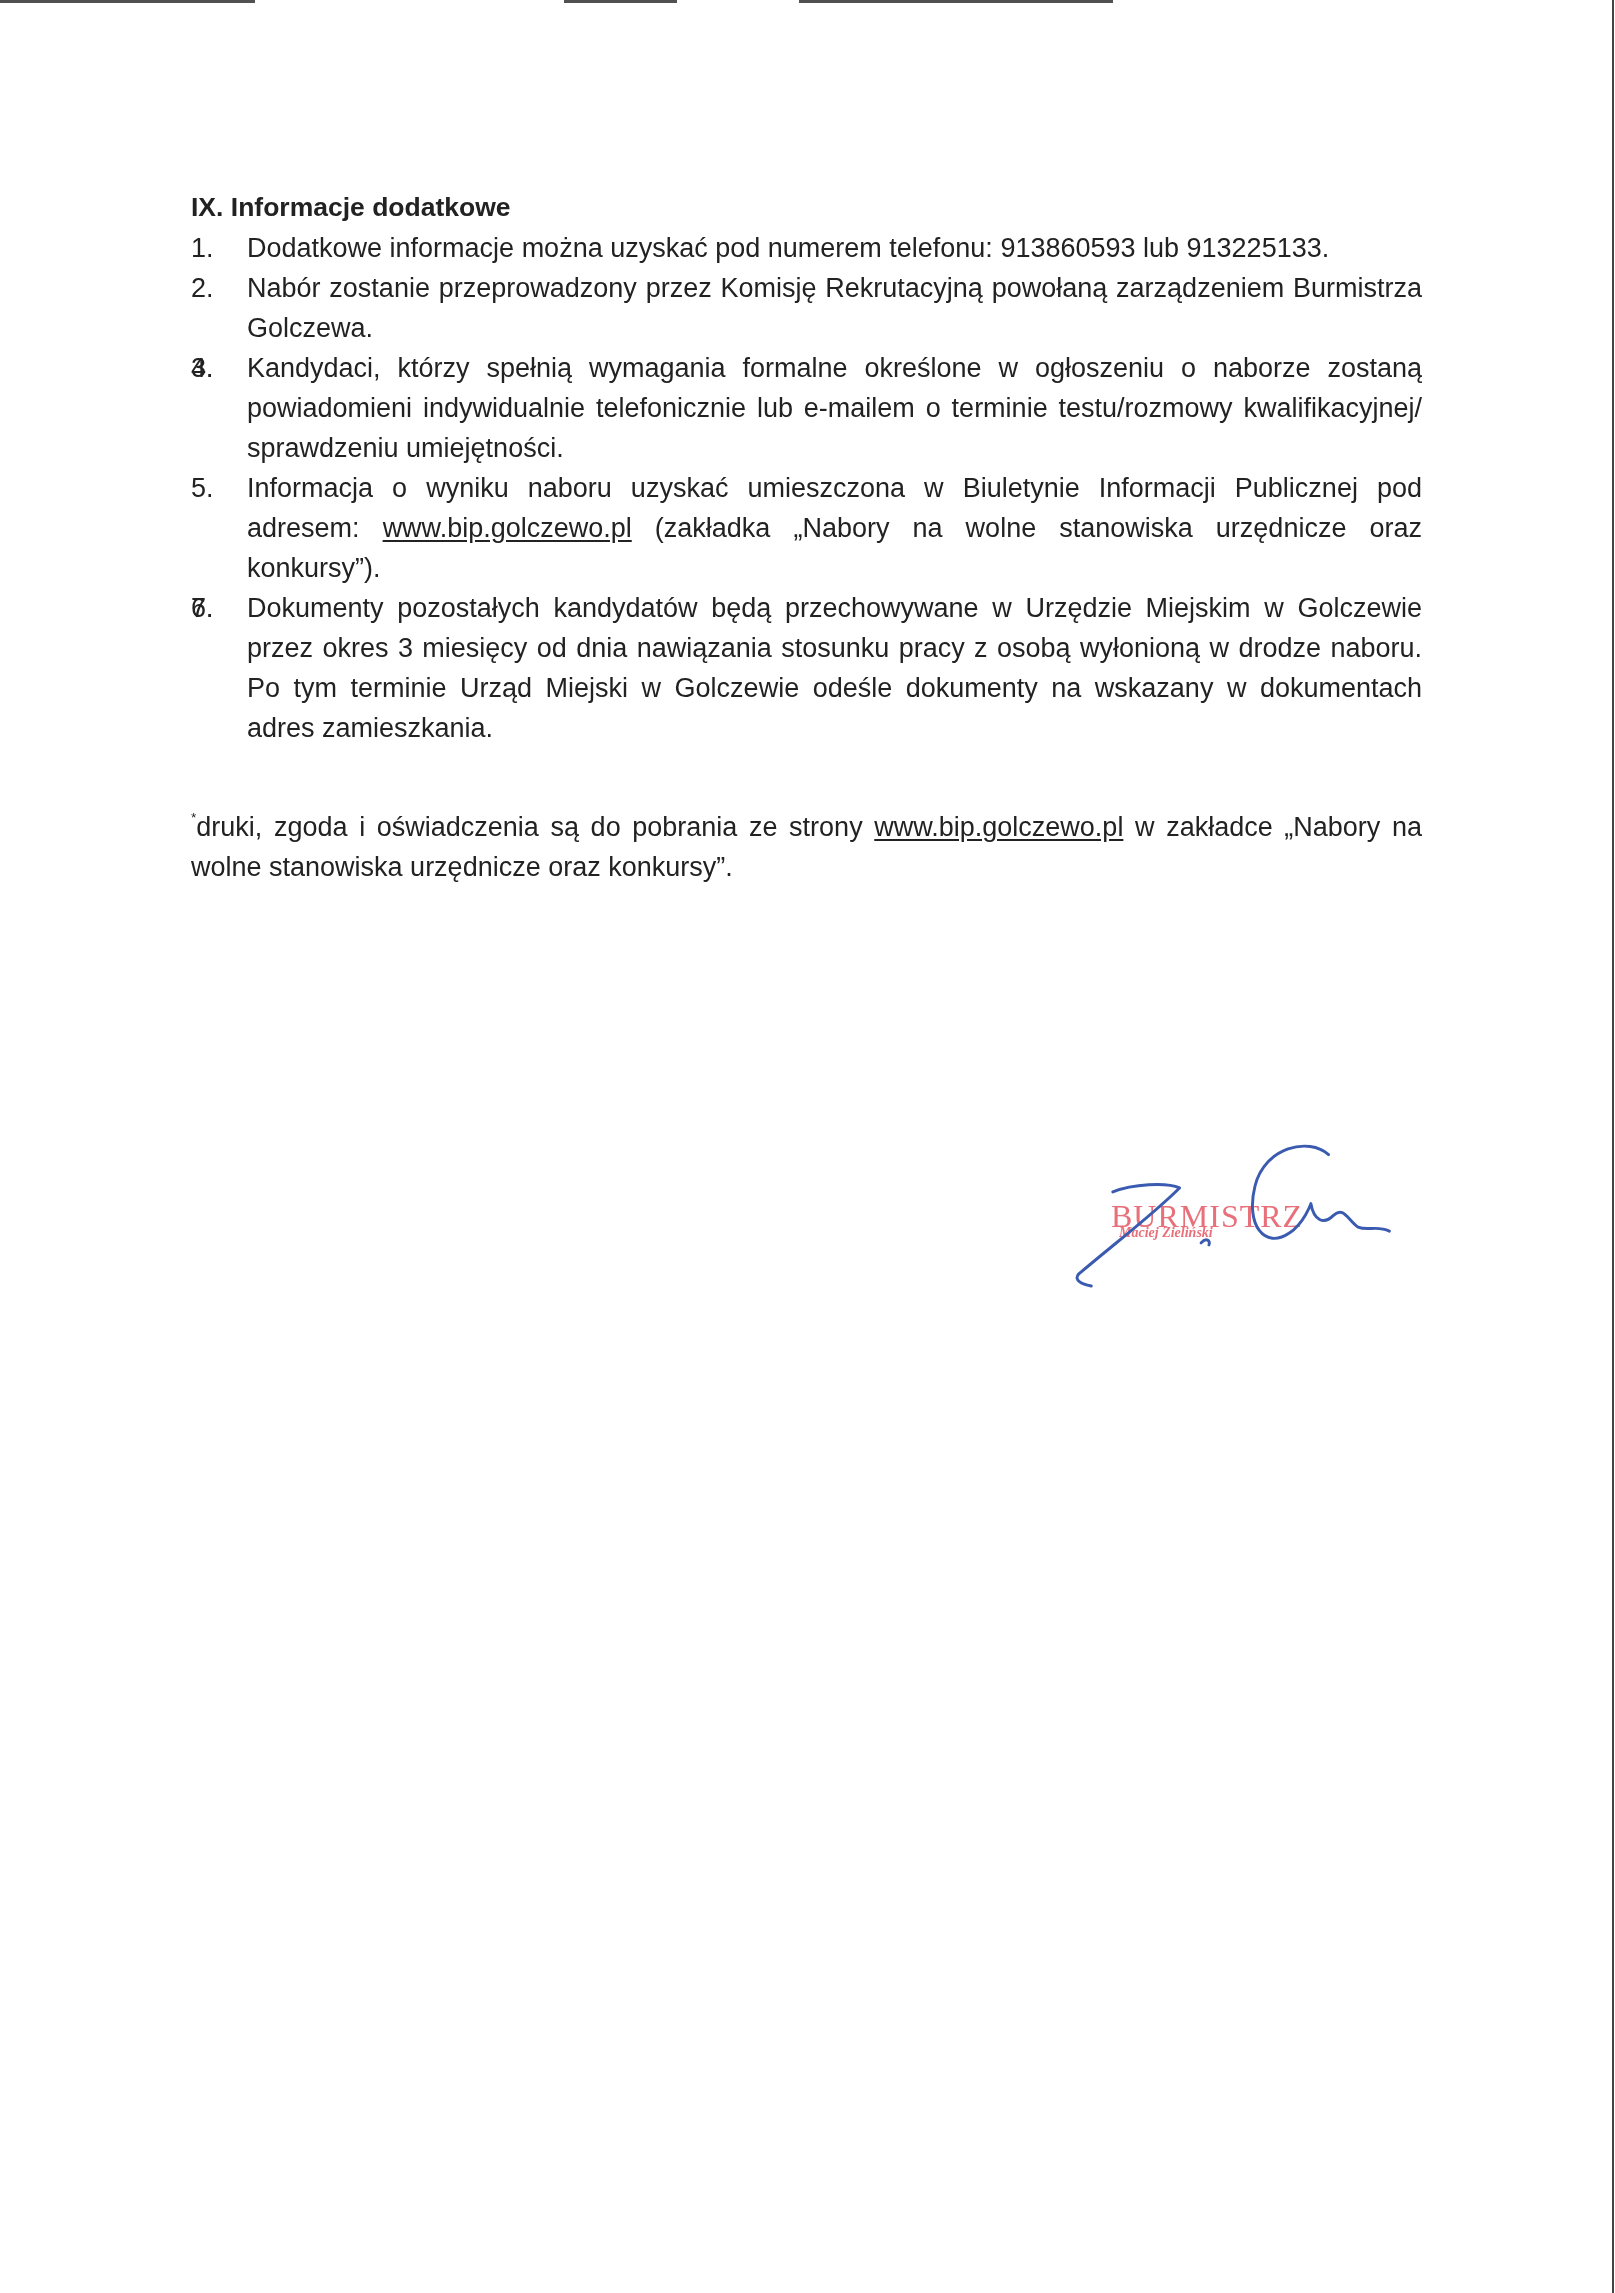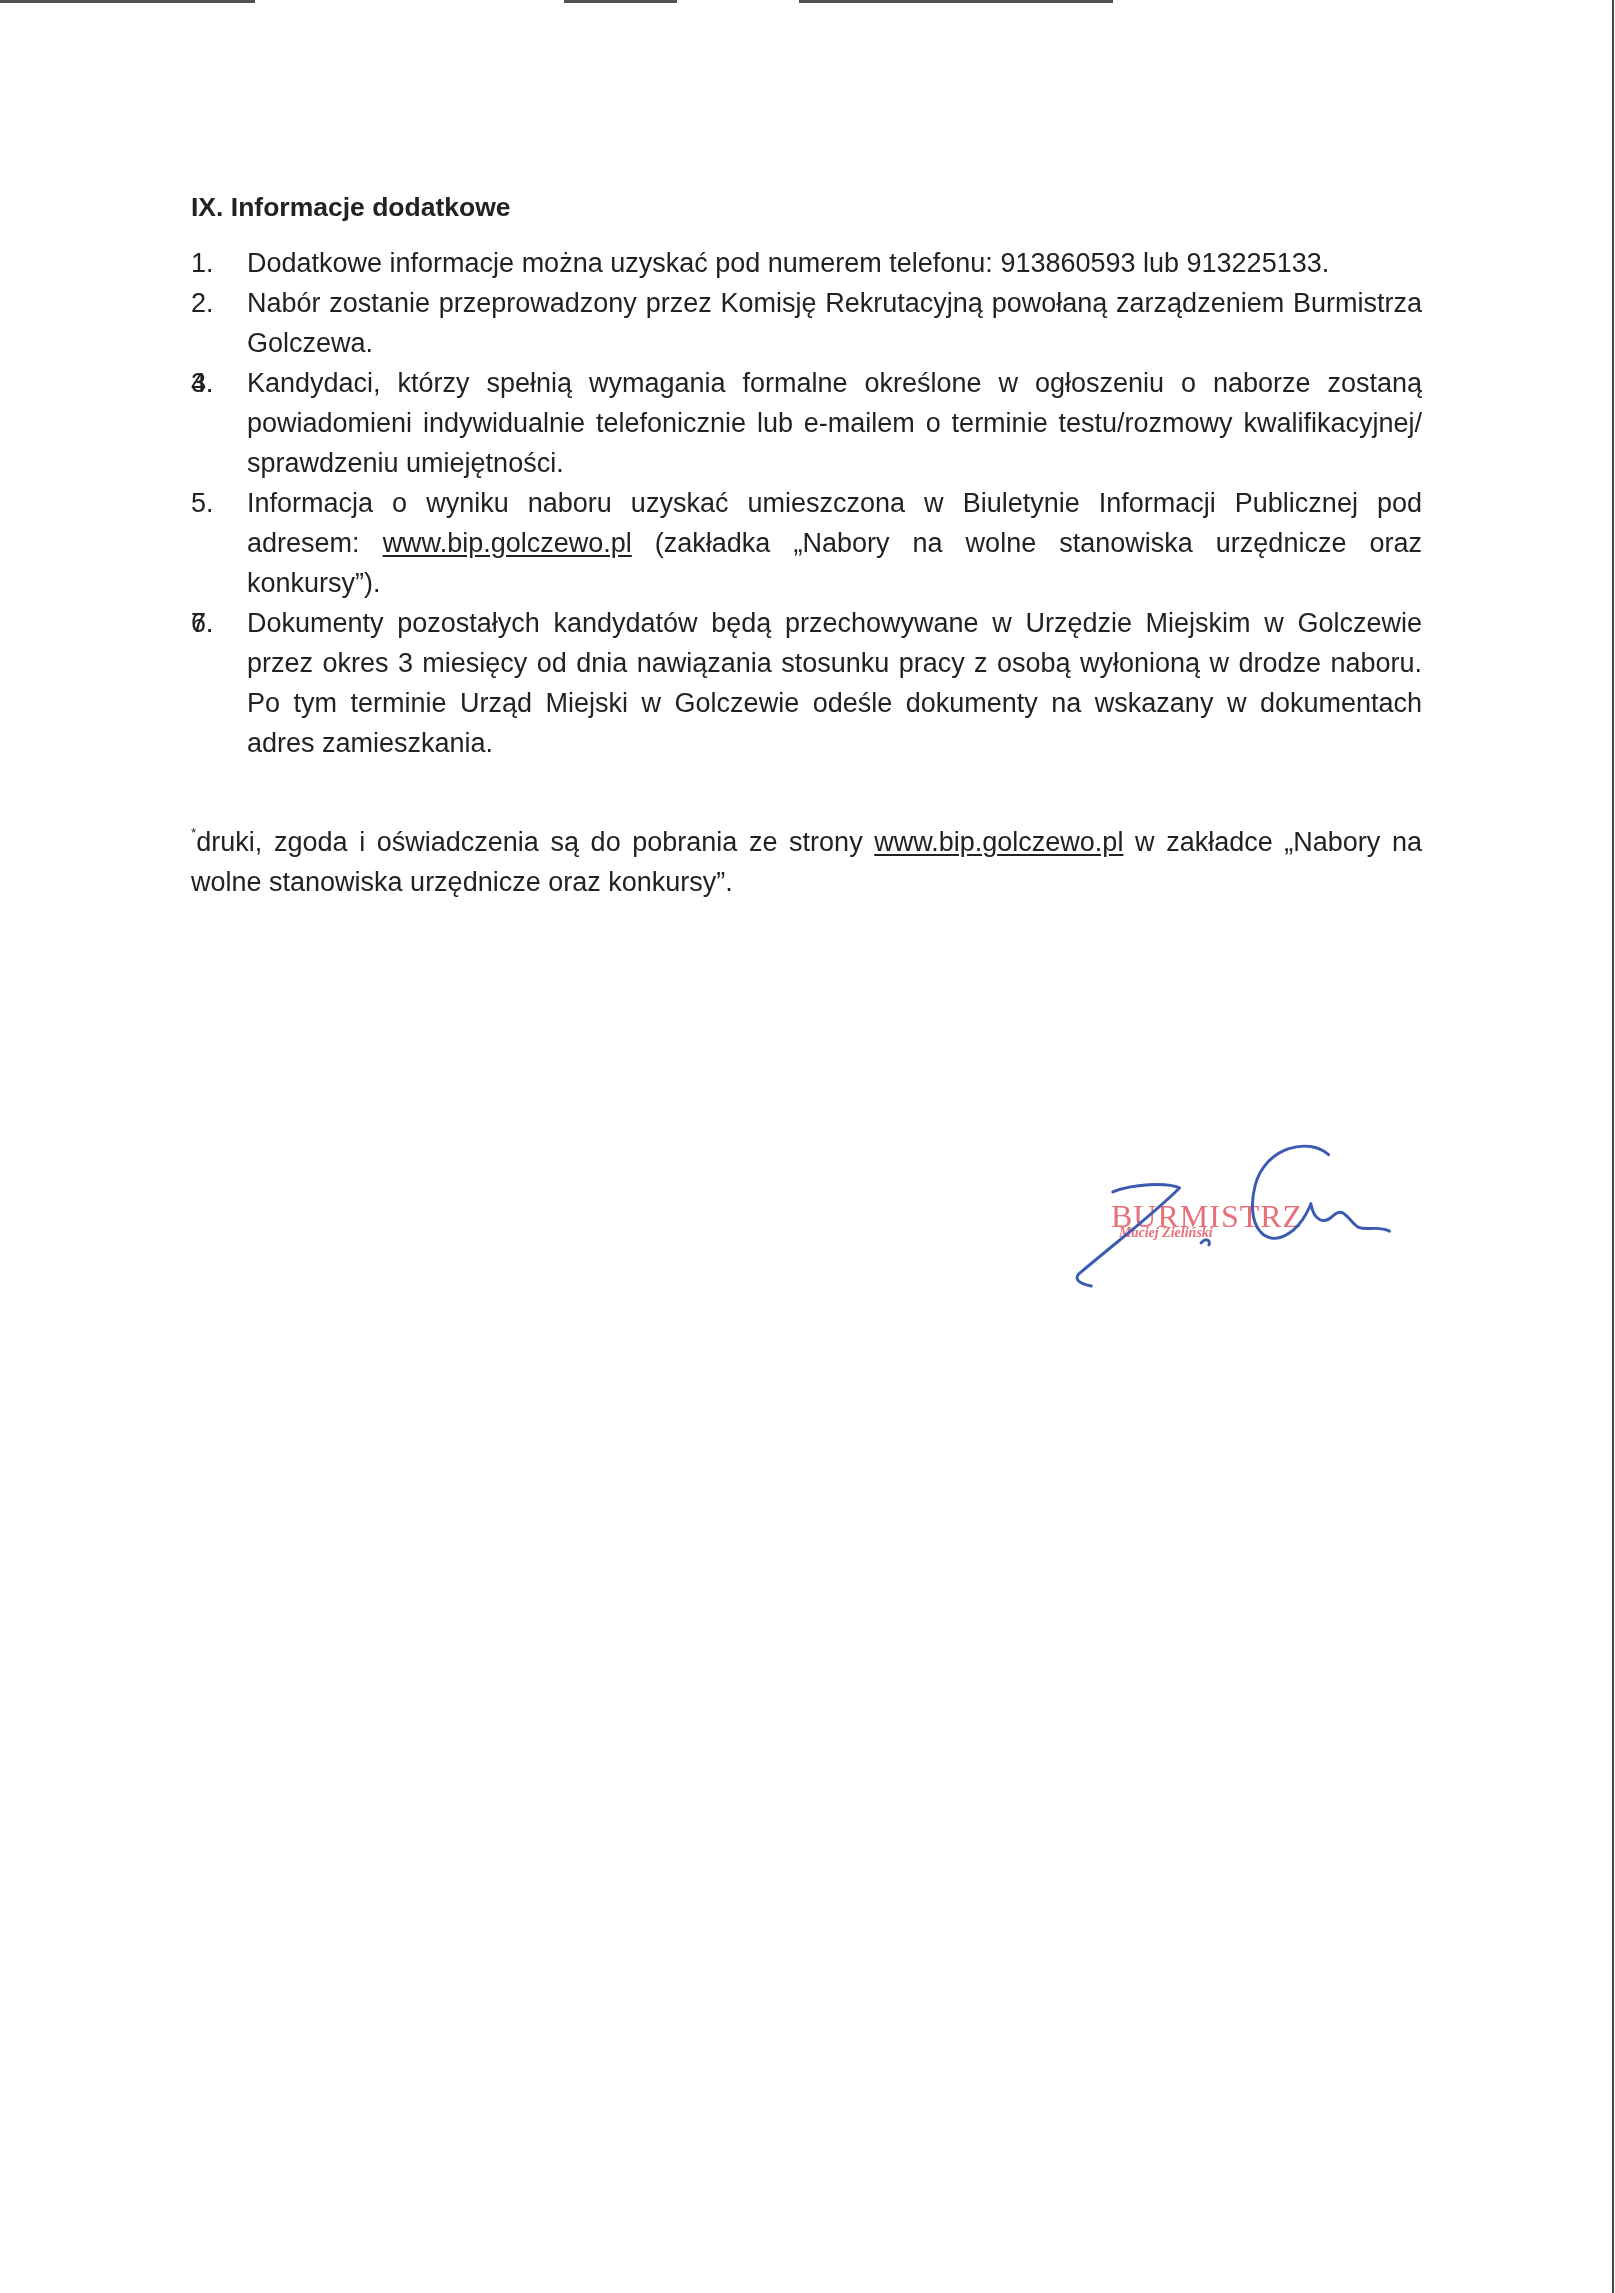--- a/index.html
+++ b/index.html
@@ -1,21 +1,21 @@
 <!DOCTYPE html>
 <html><head>
 <meta charset="utf-8">
 <style>
   html, body { margin: 0; padding: 0; background: #ffffff; }
   body { width: 1615px; height: 2294px; position: relative; overflow: hidden;
          font-family: "Liberation Sans", sans-serif; color: #222; }
   .scan-top { position: absolute; top: 0; height: 2.9px; background: #333; opacity: .85; }
   .scan-right { position: absolute; top: 0; right: 1px; width: 2px; height: 2294px; background: #444; }
   .page { position: absolute; left: 191px; top: 192px; width: 1231px; }
-  .heading { font-weight: bold; font-size: 26.5px; line-height: 31px; margin: 0 0 20px 0; color: #222; }
+  .heading { font-weight: bold; font-size: 26.5px; line-height: 31px; margin: 0 0 5px 0; color: #222; }
   ol.items { list-style: none; margin: 0; padding: 0; }
   ol.items li { position: relative; padding-left: 56px; font-size: 27px; line-height: 40px;
                 text-align: justify; margin: 0; }
   ol.items li .num { position: absolute; left: 0; top: 0; }
   a.link { color: #222; text-decoration: underline; text-underline-offset: 2.9px; }
   .footnote { margin-top: 59px; font-size: 27px; line-height: 40px; text-align: justify; }
   .footnote sup { font-size: 13.7px; vertical-align: 13.7px; line-height: 0; }
   .signature { position: absolute; left: 1054px; top: 1127px; width: 353px; height: 167px; }
   .stamp-title { position: absolute; left: 57px; top: 37px; font-family: "Liberation Serif", serif;
                  font-size: 32px; color: #e8707a; letter-spacing: 1px; margin-top: 34px; }

